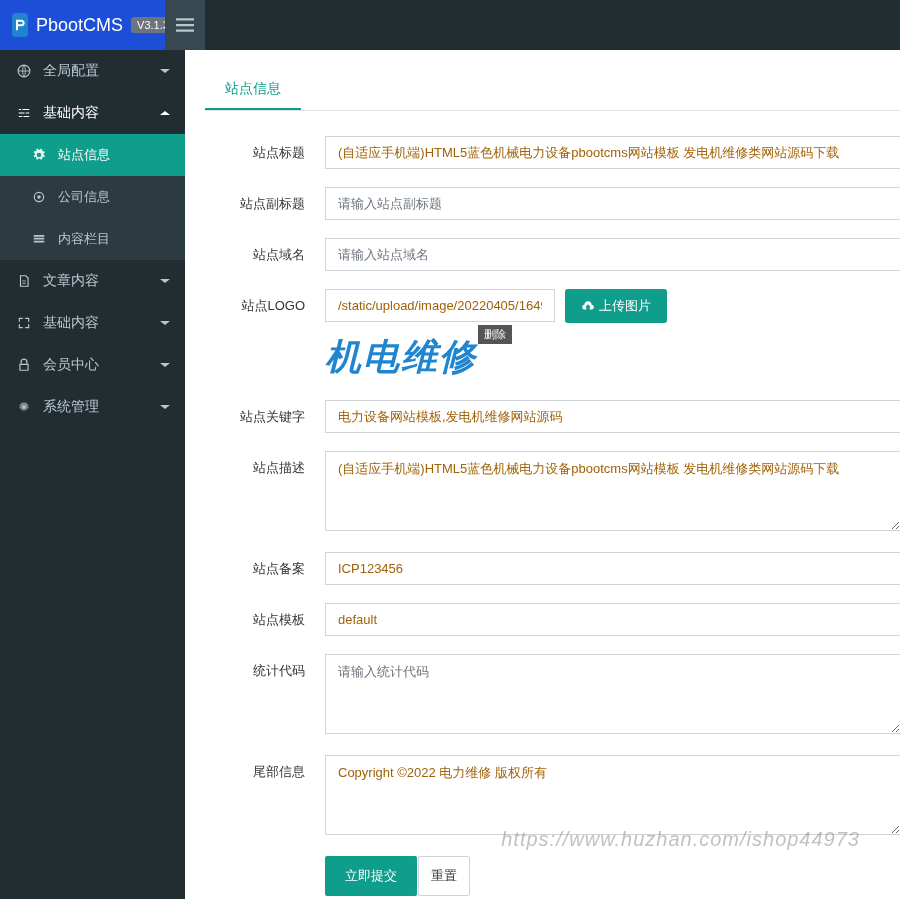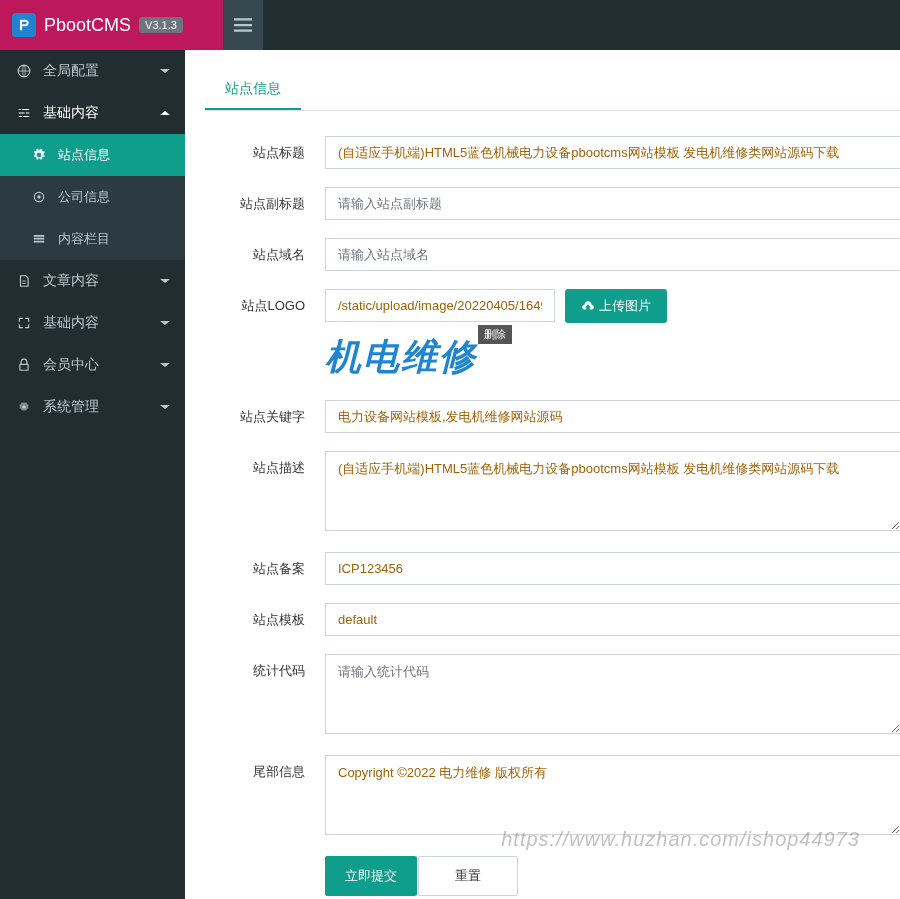--- a/index.html
+++ b/index.html
@@ -1,18 +1,18 @@
 <!DOCTYPE html>
 <html><head>
 <meta charset="utf-8">
 <style>
 * { box-sizing: border-box; margin: 0; padding: 0; }
 body { font-family: "Microsoft YaHei", Arial, sans-serif; font-size: 14px; background: #fff; width: 900px; height: 899px; overflow: hidden; }
 .topbar { height: 50px; background: #222d32; display: flex; align-items: center; }
-.logo-box { width: 223px; height: 50px; background: #be185d; display: flex; align-items: center; padding-left: 12px; color: #fff; font-size: 18px; font-weight: 500; }
+.logo-box { width: 165px; height: 50px; background: #1d4ed8; display: flex; align-items: center; padding-left: 12px; color: #fff; font-size: 18px; font-weight: 500; }
 .logo-icon { width: 24px; height: 24px; background: #1f85d0; border-radius: 4px; display: flex; align-items: center; justify-content: center; margin-right: 8px; }
 .logo-icon svg { width: 16px; height: 16px; }
 .version-badge { background: #6c757d; color: #fff; font-size: 11px; padding: 2px 6px; border-radius: 3px; margin-left: 8px; }
 .menu-toggle { width: 40px; height: 50px; background: #374850; display: flex; align-items: center; justify-content: center; cursor: pointer; }
 .menu-toggle svg { width: 18px; height: 14px; }
 .layout { display: flex; height: 849px; }
 .sidebar { width: 185px; background: #222d32; color: #b8c7ce; overflow-y: auto; flex-shrink: 0; }
 .nav-item { display: flex; align-items: center; padding: 12px 15px; cursor: pointer; font-size: 14px; position: relative; }
 .nav-item.header { background: #222d32; color: #fff; }
 .nav-item .icon { width: 18px; margin-right: 10px; display: flex; align-items: center; justify-content: center; }
@@ -33,21 +33,21 @@
 .form-control input::placeholder, .form-control textarea::placeholder { color: #6c757d; }
 .logo-row { display: flex; gap: 10px; align-items: flex-start; }
 .logo-row input { width: 230px !important; border-right: 1px solid #ced4da !important; }
 .upload-btn { background: #0f9d8c; color: #fff; border: none; padding: 8px 16px; font-size: 13px; cursor: pointer; display: flex; align-items: center; gap: 4px; border-radius: 3px; }
 .upload-btn svg { width: 14px; height: 14px; }
 .logo-preview { margin-top: 10px; position: relative; display: inline-block; }
 .logo-preview-text { font-size: 36px; font-weight: bold; color: #1f85d0; font-style: italic; letter-spacing: 2px; }
 .delete-badge { position: absolute; top: -8px; right: -35px; background: #555; color: #fff; font-size: 11px; padding: 2px 6px; cursor: pointer; }
 .btn-row { padding-left: 120px; display: flex; gap: 1px; margin-top: 10px; }
 .btn-primary { background: #0f9d8c; color: #fff; border: none; padding: 10px 20px; font-size: 13px; cursor: pointer; border-radius: 2px; }
-.btn-default { background: #fff; color: #333; border: 1px solid #ced4da; padding: 10px 36px; font-size: 13px; cursor: pointer; border-radius: 2px; }
+.btn-default { background: #fff; color: #333; border: 1px solid #ced4da; padding: 10px 12px; font-size: 13px; cursor: pointer; border-radius: 2px; }
 .watermark { position: absolute; bottom: 48px; right: 40px; font-size: 20px; color: rgba(100,100,100,0.4); font-family: Arial; pointer-events: none; font-style: italic; letter-spacing: 1px; }
 </style>
 </head>
 <body>
 
 <div class="topbar">
   <div class="logo-box">
     <span class="logo-icon">
       <svg viewBox="0 0 24 24">
           <path fill="#fff" d="M6 4h8c3 0 5 2 5 5s-2 5-5 5h-5v6H6V4zm3 3v4h5c1 0 2-1 2-2s-1-2-2-2H9z"></path>

